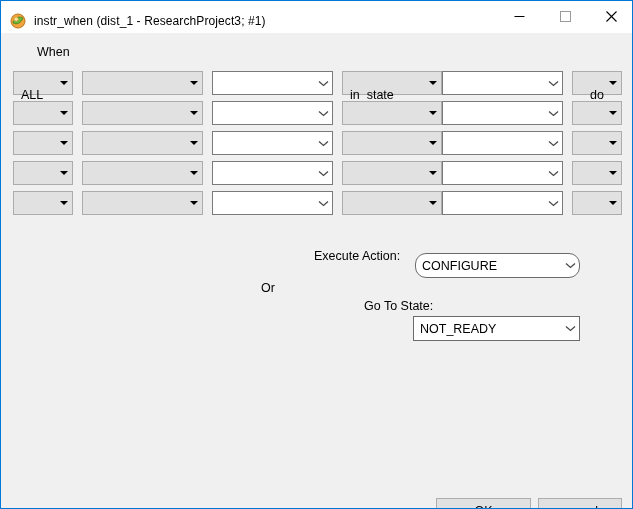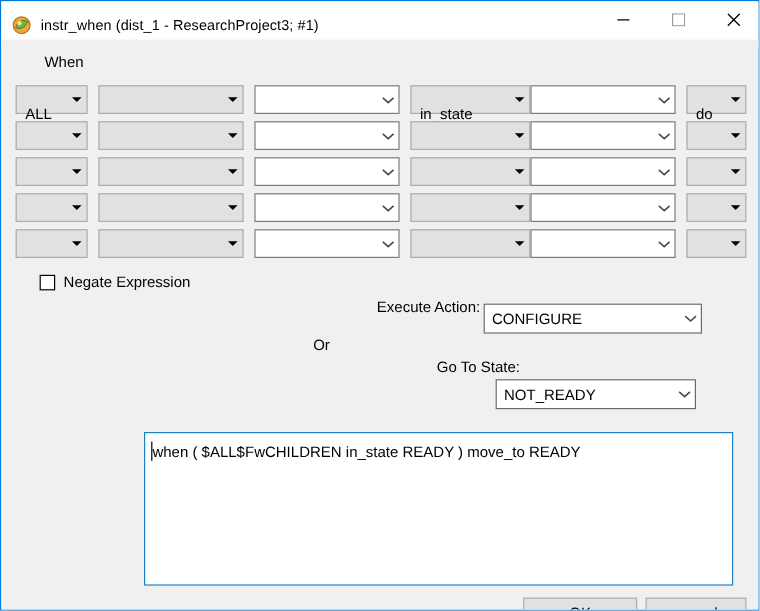--- a/index.html
+++ b/index.html
@@ -282,21 +282,21 @@
         </span>
     </div>
     <div class="ctl cbo" style="left:441px; top:38px; width:121px;">
       <span class="val"></span>
       <span class="arrow-box">
         <svg class="chev" width="11" height="7" viewBox="0 0 11 7">
             <polyline points="1,1.5 5.5,5.5 10,1.5" fill="none" stroke="#4a4a4a" stroke-width="1.3"></polyline>
           </svg>
       </span>
     </div>
-    <div class="ctl ddl" style="left:571px; top:38px; width:50px;">
+    <div class="ctl ddl" style="left:571px; top:38px; width:50px;text-align:right;">
       <span class="val">do</span>
       <span class="arrow-box">
           <span class="tri-down"></span>
         </span>
     </div>
 
     <div class="ctl ddl" style="left:12px; top:68px; width:60px;">
       <span class="val"></span>
       <span class="arrow-box">
           <span class="tri-down"></span>
@@ -453,49 +453,41 @@
           </svg>
       </span>
     </div>
     <div class="ctl ddl" style="left:571px; top:158px; width:50px;">
       <span class="val"></span>
       <span class="arrow-box">
           <span class="tri-down"></span>
         </span>
     </div>
 
-    <div class="checkrow" style="left:32px; top:195px;">
-      <span class="checkbox"></span>
-      <span class="ctext">Negate Expression</span>
-    </div>
 
     <div class="lbl" style="left:260px; top:248px;">Or</div>
 
     <div class="lbl" style="left:313px; top:216px;">Execute Action:</div>
-    <div class="ctl cbo cbo2" style="left:402px; top:220px; width:182px; height:25px;">
+    <div class="ctl cbo cbo2" style="left:414px; top:220px; width:165px; height:25px;border-radius:11px;">
       <span class="val">CONFIGURE</span>
       <span class="arrow-box">
         <svg class="chev" width="11" height="7" viewBox="0 0 11 7">
             <polyline points="1,1.5 5.5,5.5 10,1.5" fill="none" stroke="#4a4a4a" stroke-width="1.3"></polyline>
           </svg>
       </span>
     </div>
 
     <div class="lbl" style="left:331px; top:266px;margin-left:32px;">Go To State:</div>
     <div class="ctl cbo cbo2" style="left:412px; top:259px; width:167px; height:25px;margin-top:24px;">
       <span class="val">NOT_READY</span>
       <span class="arrow-box">
         <svg class="chev" width="11" height="7" viewBox="0 0 11 7">
             <polyline points="1,1.5 5.5,5.5 10,1.5" fill="none" stroke="#4a4a4a" stroke-width="1.3"></polyline>
           </svg>
       </span>
     </div>
 
-    <div class="expr-box">
-      <span class="caret"></span>
-      <span class="expr-text">when ( $ALL$FwCHILDREN in_state READY ) move_to READY</span>
-    </div>
 
     <button class="btn" style="left:435px; top:465px; width:95px;">OK</button>
     <button class="btn" style="left:537px; top:465px; width:84px;">cancel</button>
 
   </div>
 </div>
 
 </body></html>

